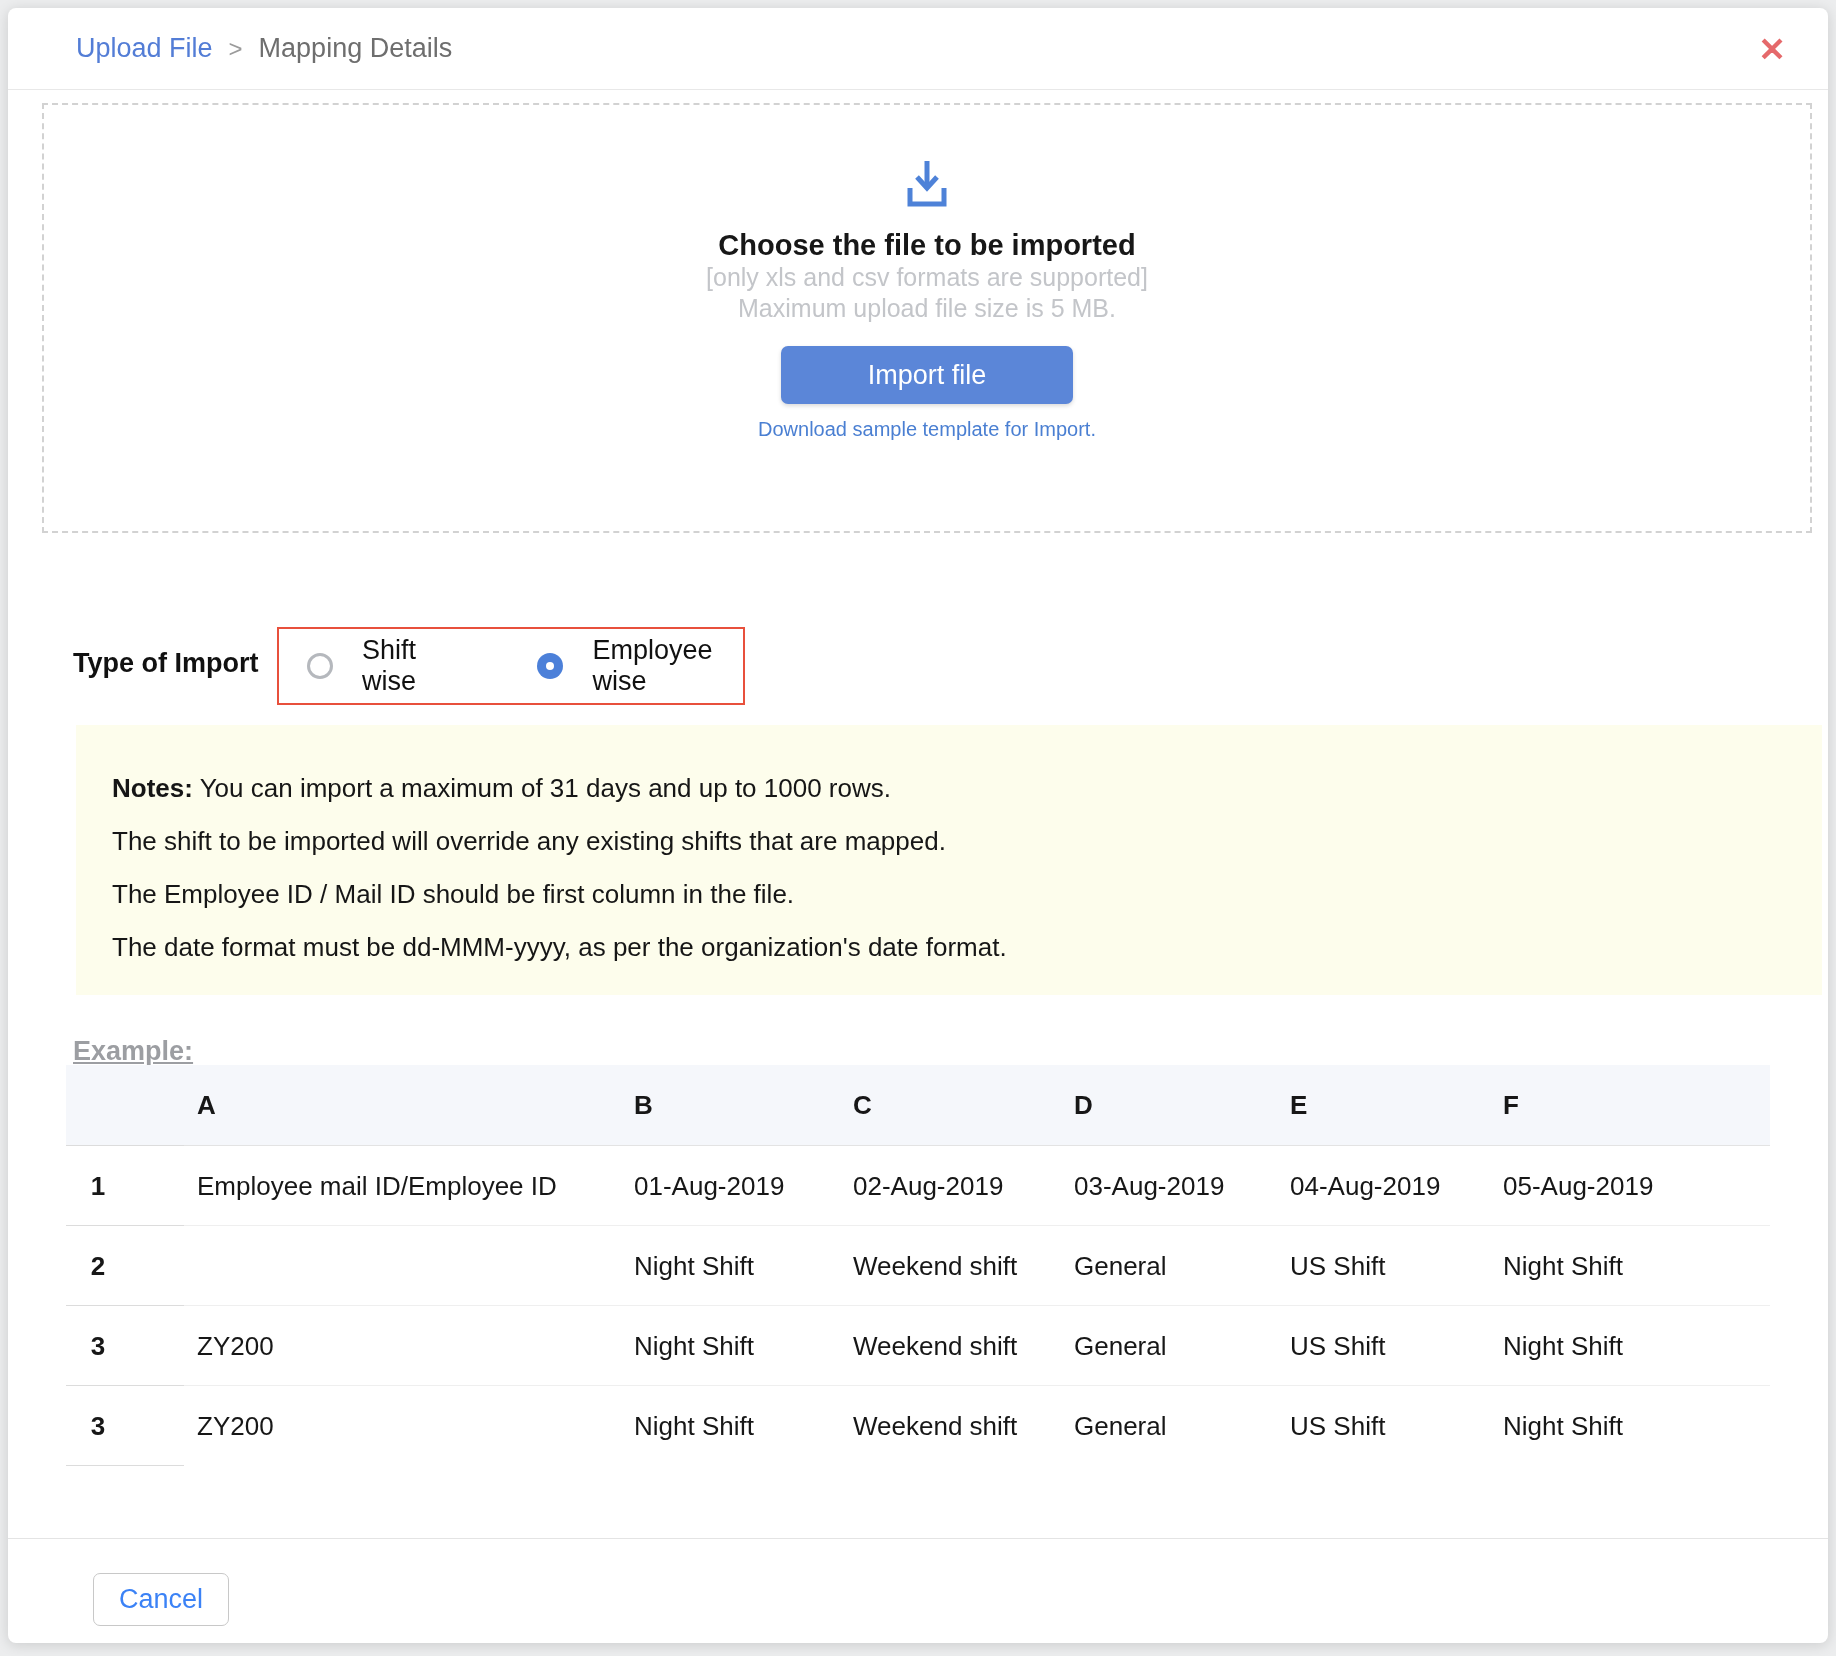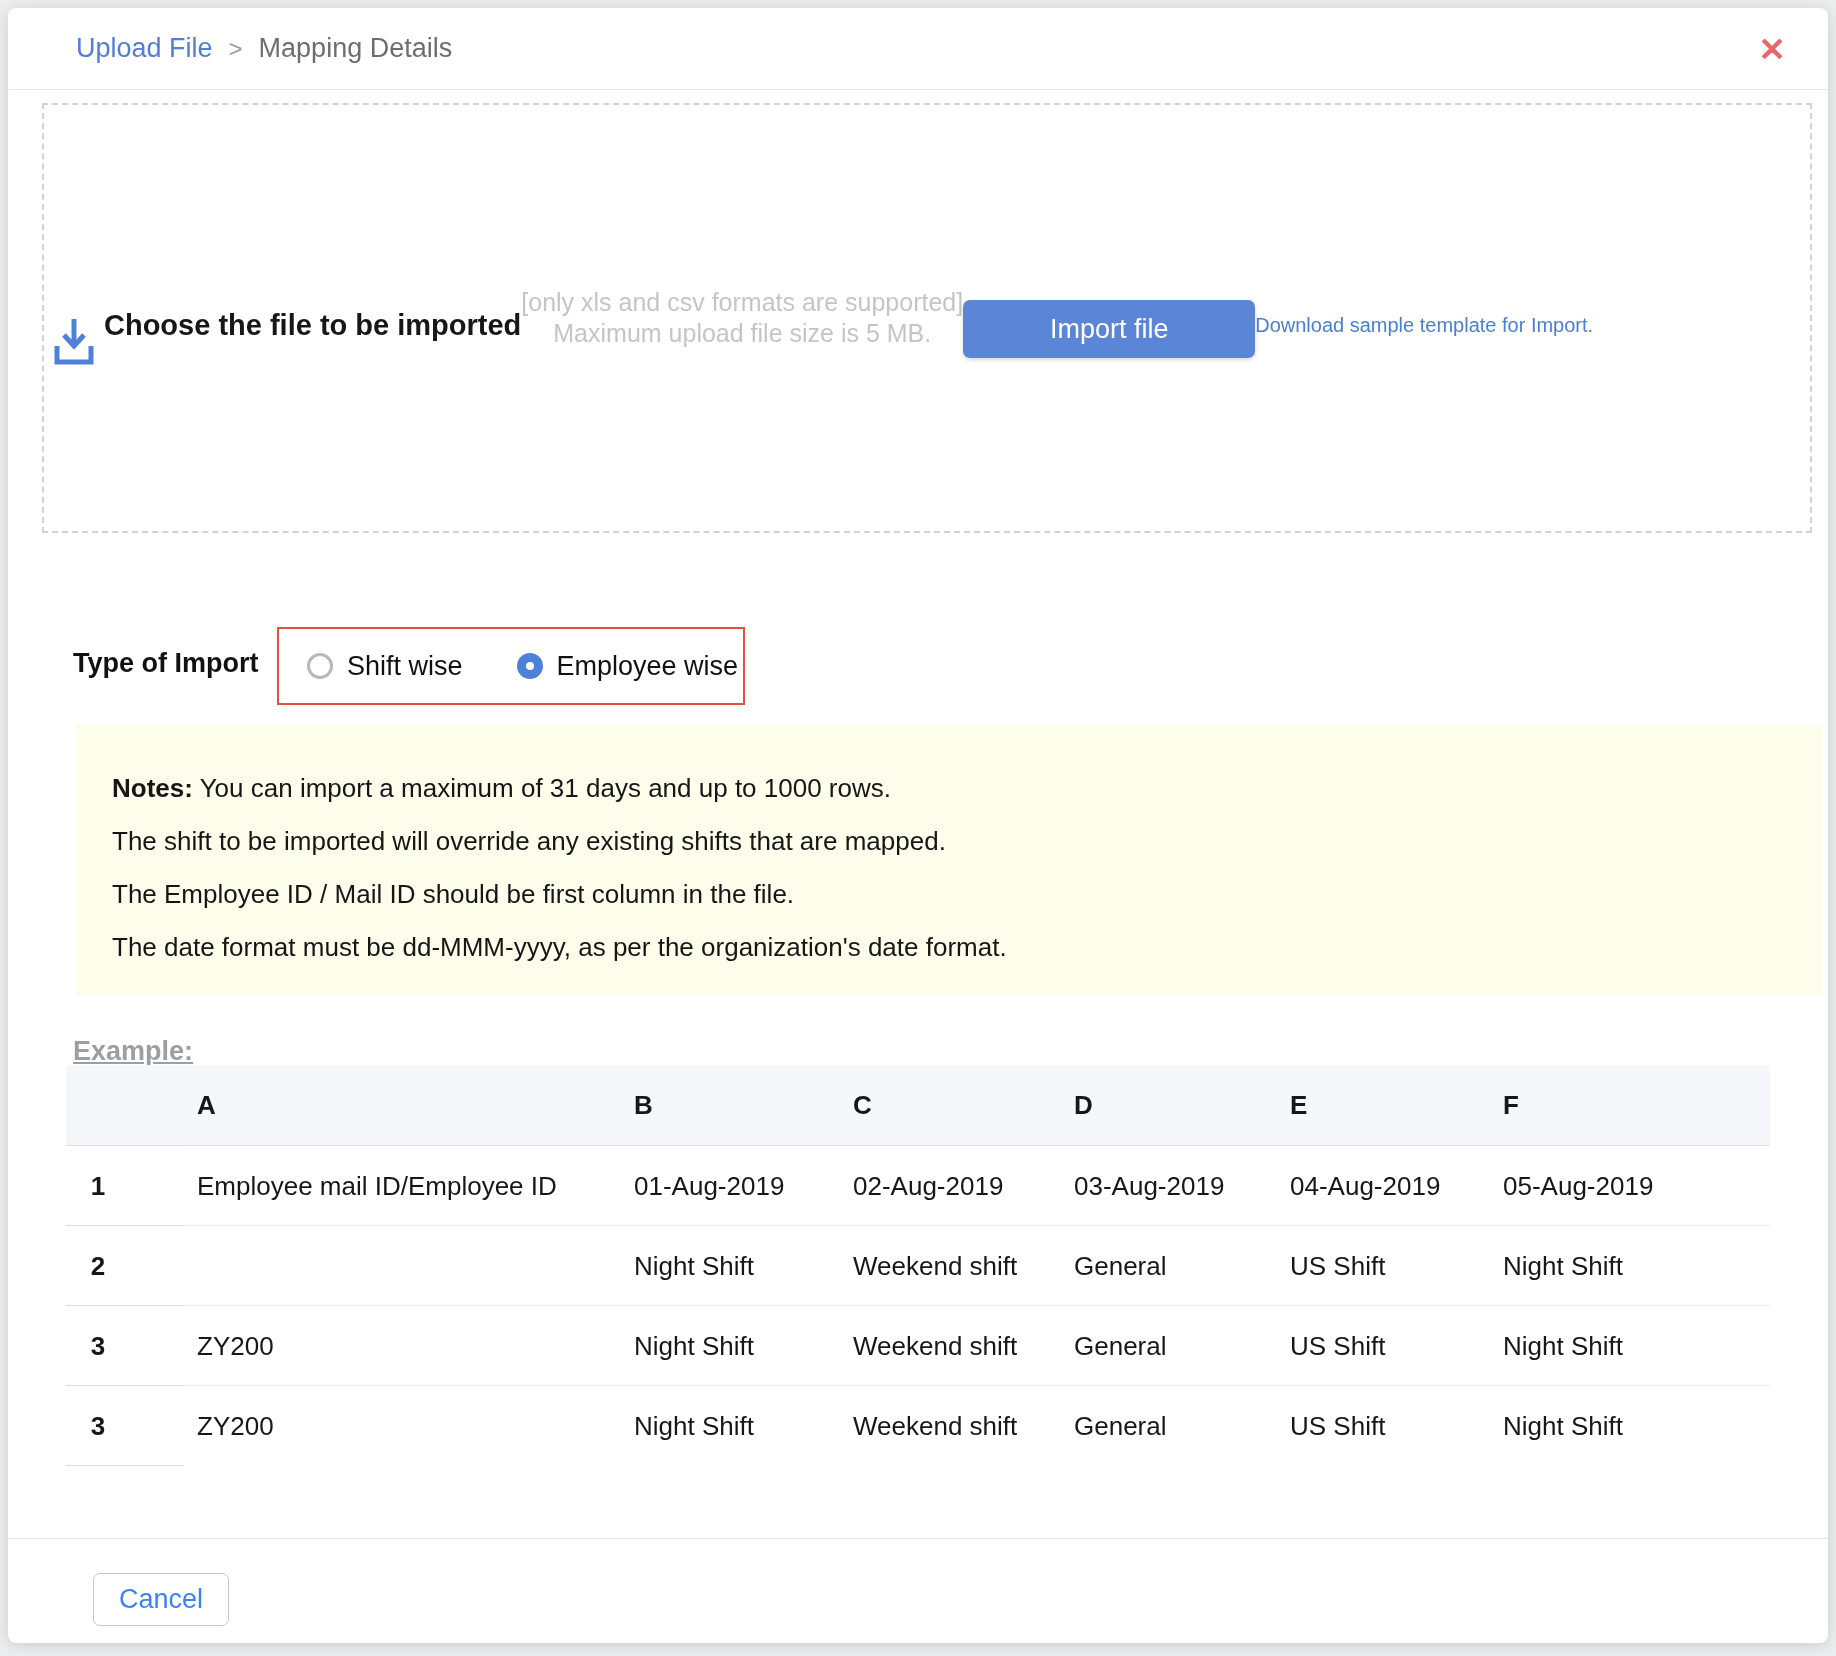--- a/index.html
+++ b/index.html
@@ -27,42 +27,42 @@
   .crumb-cur  { color:#6e6e6e; font-size:27px;text-align:center; }
   .close-btn {
     position:absolute; right:34px; top:20px; width:44px; height:44px;
     color:#e5696b; font-size:33px; font-weight:bold; line-height:44px;
     text-align:center; cursor:pointer;
   }
   
   .upload-zone {
     position:absolute; left:34px; top:95px; width:1770px; height:430px;
     border:2px dashed #d2d2d2;
-    display:flex; flex-direction:row; align-items:center;
+    display:flex; flex-direction:column; align-items:center;
   }
   .upload-icon { margin-top:50px; }
   .upload-title { margin-top:14px; font-size:29px; font-weight:bold; color:#171717; }
   .upload-hint { font-size:25px; color:#c3c5c9; line-height:31px; text-align:center; }
   .import-btn {
     margin-top:22px; width:292px; height:58px;
     background:#5b86d8; color:#ffffff; font-size:27px;
     border:none; border-radius:7px; cursor:pointer;
     box-shadow:0 2px 4px rgba(0,0,0,0.15);
     font-family:"Liberation Sans", sans-serif;
   }
   .sample-link { margin-top:14px; font-size:20px; color:#4a7fd2; cursor:pointer; }
   
   .toi-label {
     position:absolute; left:65px; top:640px;
     font-size:27px; font-weight:bold; color:#111111;
   }
   .toi-box {
     position:absolute; left:269px; top:619px; width:468px; height:78px;
     border:2px solid #e8503c;
-    display:flex; align-items:center; padding-left:28px; gap:14px;
+    display:flex; align-items:center; padding-left:28px; gap:29px;
   }
   .radio-group-gap { width:26px; }
   .radio {
     width:26px; height:26px; border-radius:50%; flex:0 0 auto; cursor:pointer;
     position:relative;
   }
   .radio.off { border:3px solid #b5b8bd; background:#ffffff; }
   .radio.on  { background:#4c80d9; }
   .radio.on::after {
     content:""; position:absolute; left:9px; top:9px; width:8px; height:8px;

